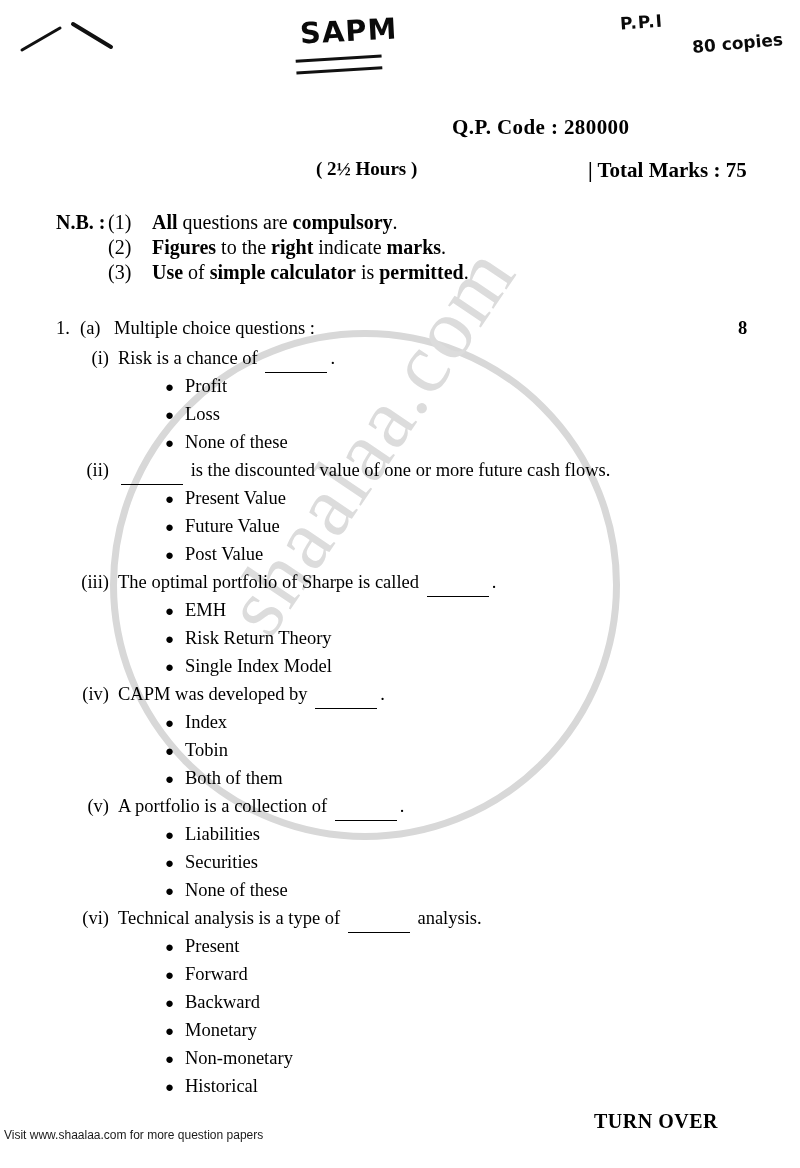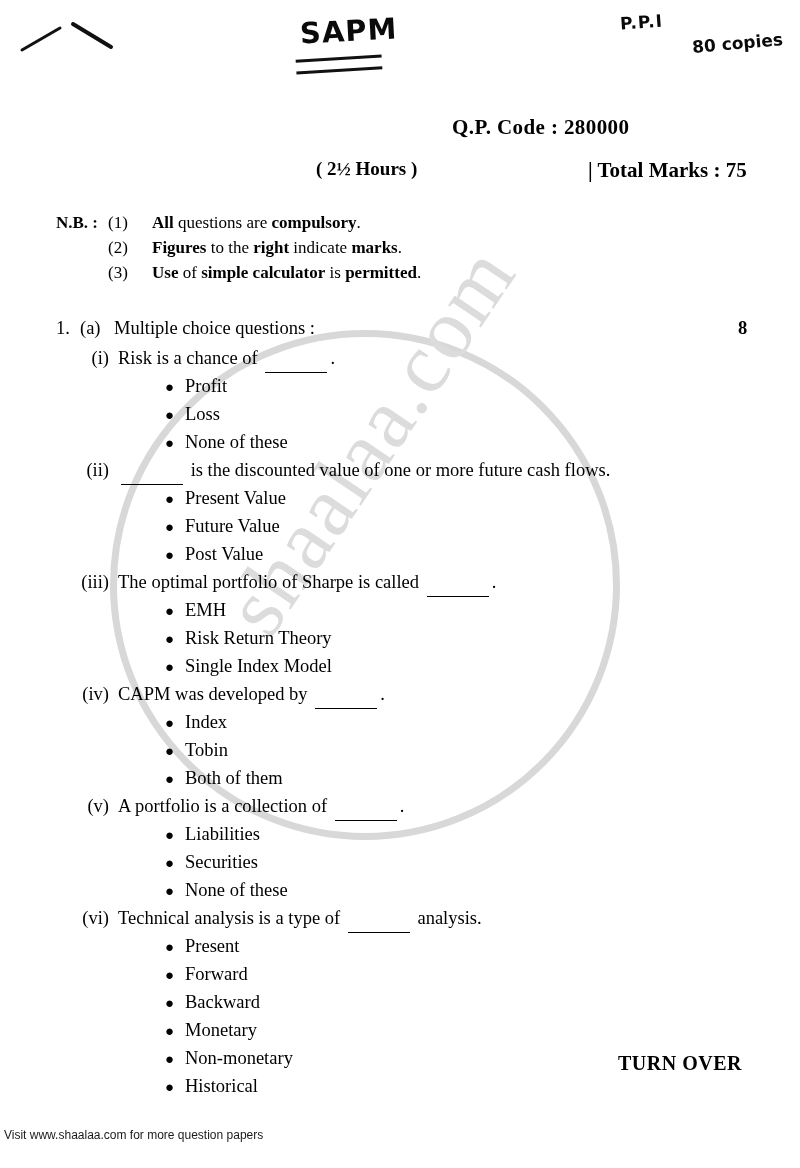--- a/index.html
+++ b/index.html
@@ -120,21 +120,21 @@
     top: 158px;
     font-size: 21px;
   }
 
   
   #nb-block {
     position: absolute;
     left: 56px;
     top: 210px;
     z-index: 2;
-    font-size: 17px;
+    font-size: 20px;
     line-height: 25px;
   }
   .nb-row {
     display: flex;
     align-items: baseline;
     white-space: nowrap;
   }
   .nb-label {
     width: 52px;
     font-weight: bold;
@@ -206,27 +206,26 @@
     box-sizing: border-box;
     flex: none;
     font-size: 15px;
     line-height: 27px;
   }
 
   
   #turn-over {
     position: absolute;
     left: 594px;
-    top: 1052px;
+    top: 1110px;
     font-family: "Liberation Serif", serif;
     font-weight: bold;
     font-size: 20px;
     letter-spacing: 0.5px;
     z-index: 2;
-    margin-left: 24px;
   }
   #site-footer {
     position: absolute;
     left: 4px;
     top: 1128px;
     font-family: Liberation Sans, sans-serif;
     font-size: 12px;
     color: #1a1a1a;
     z-index: 2;
   }

